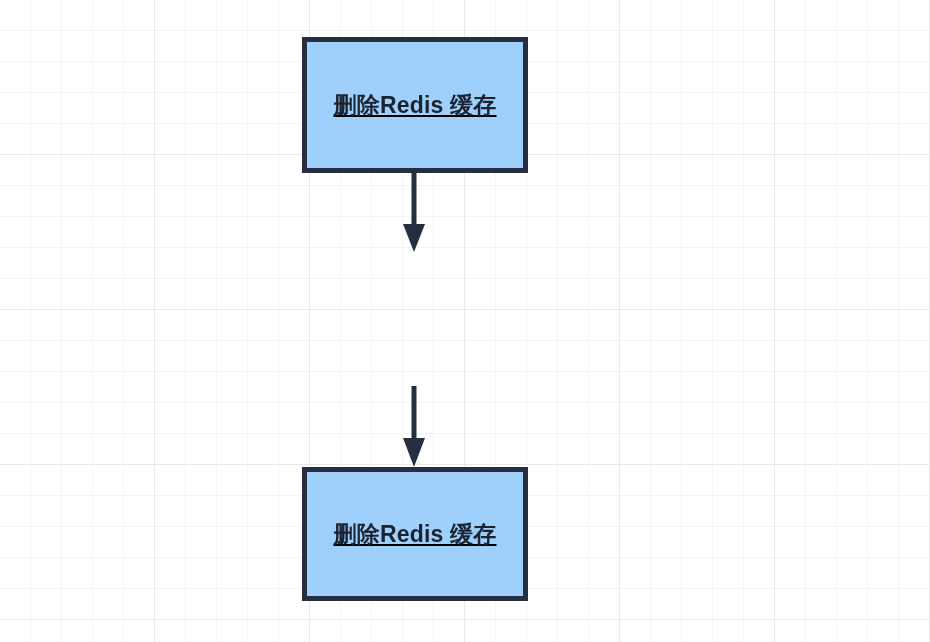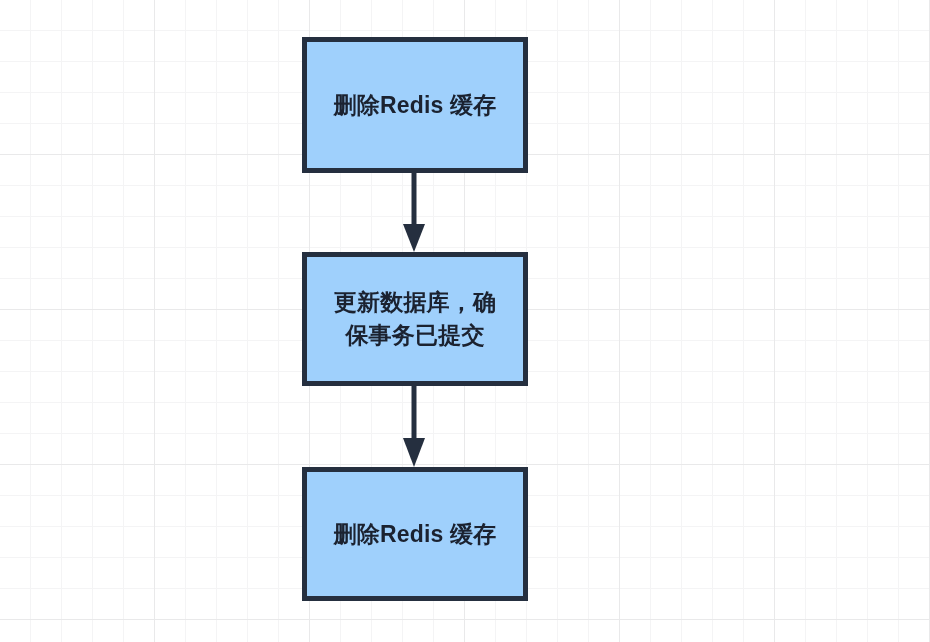--- a/index.html
+++ b/index.html
@@ -35,20 +35,21 @@
   
   .node {
     position: absolute;
     box-sizing: border-box;
     background: #9fd0fc;
     border: 5px solid #252f3f;
     display: flex;
     align-items: center;
     justify-content: center;
     text-align: center;
+    text-decoration: underline;
   }
   .node-label {
     color: #1b2230;
     font-size: 23px;
     font-weight: 700;
     line-height: 33px;
     letter-spacing: 0.2px;
     white-space: pre-line;
     padding: 0 10px;
   }
@@ -81,22 +82,18 @@
     <g>
       <line x1="414" y1="386" x2="414" y2="442" stroke="#252f3f" stroke-width="5"></line>
       <polygon points="403,438 425,438 414,467" fill="#252f3f"></polygon>
     </g>
   </svg>
 
   <div class="node" id="node-1">
     <span class="node-label">删除Redis 缓存</span>
   </div>
 
-  <div class="node" id="node-2">
-    <span class="node-label">更新数据库，确
-保事务已提交</span>
-  </div>
 
   <div class="node" id="node-3">
     <span class="node-label">删除Redis 缓存</span>
   </div>
 
 </div>
 
 </body></html>

